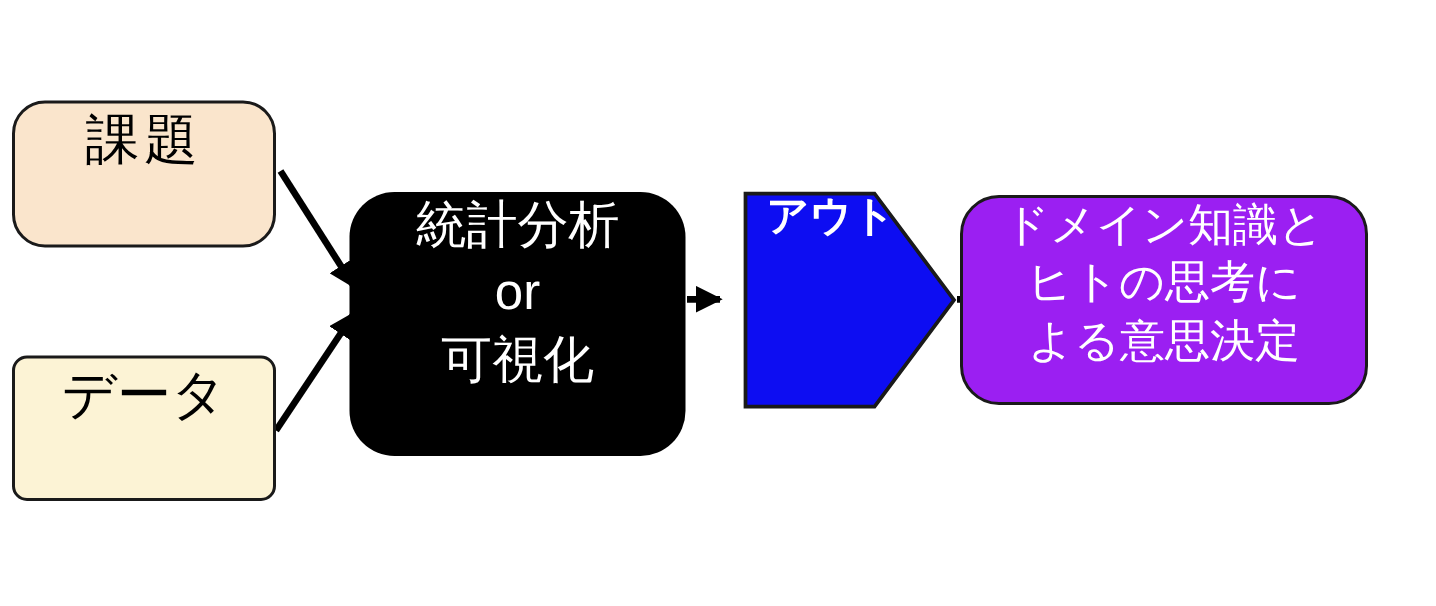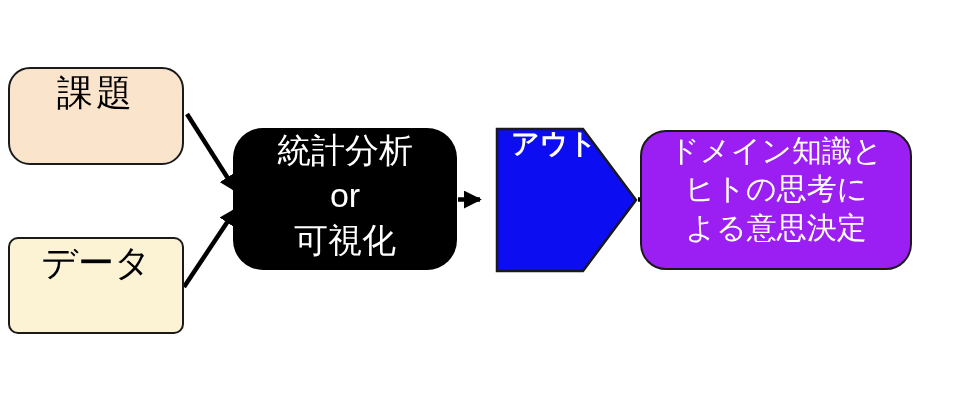--- a/index.html
+++ b/index.html
@@ -39,21 +39,21 @@
   .data-box {
     left: 8px; top: 237px;
     width: 176px; height: 97px;
     background: var(--data-fill);
     border-radius: 10px;
     color: var(--text-dark);
     font-size: 36px;
   }
   .analysis-box {
     left: 233px; top: 128px;
-    width: 224px; height: 142px;
+    width: 224px; height: 176px;
     background: var(--analysis-fill);
     border-radius: 30px;
     color: var(--text-light);
     font-size: 34px;
     line-height: 1.32;
   }
   .decision-box {
     left: 640px; top: 130px;
     width: 272px; height: 140px;
     background: var(--decision-fill);

